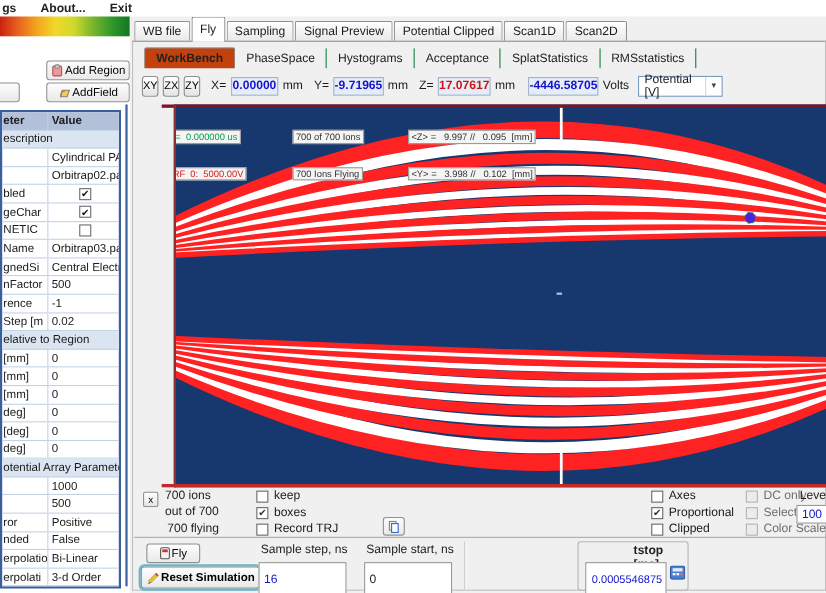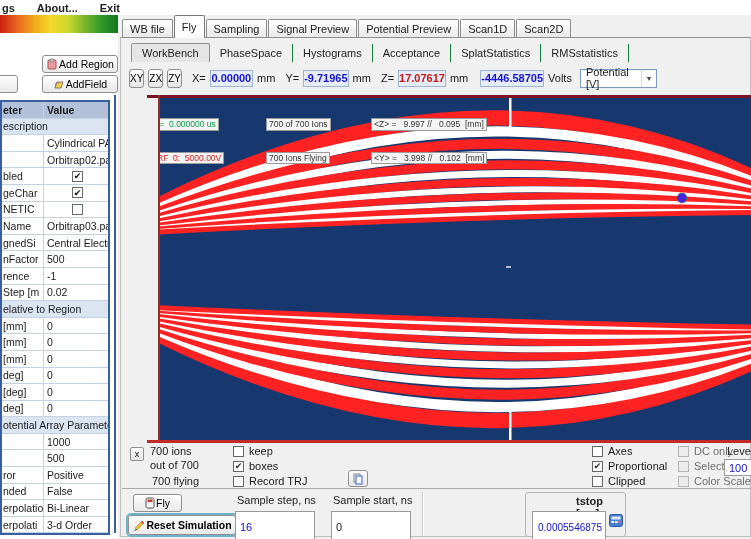--- a/index.html
+++ b/index.html
@@ -27,21 +27,21 @@
   .cb.on::before { content:"✔"; font-size:9px; }
   
   #right-bg { left:118px; top:15px; width:633px; height:524px; background:#f0f0f0; }
   #tabs1 { left:122px; top:15px; height:23px; display:flex; align-items:flex-end; }
   .tab1 { border:1px solid #8f8f8f; border-bottom:none; background:linear-gradient(#ffffff,#e8e8e8); padding:3px 7px 3px 7px;
     margin-right:1px; border-radius:2px 2px 0 0; font-size:11px; cursor:pointer; height:19px; }
   .tab1.active { background:#fff; height:23px; padding-top:5px; position:relative; z-index:3; border-color:#7a7a7a; }
   #fly-page { left:120px; top:37px; width:631px; height:500px; background:#f0f0f0; border:1px solid #bfbfbf; border-top:1px solid #8f8f8f; }
   #tabs2 { left:131px; top:42px; height:20px; display:flex; align-items:flex-end; }
   .tab2 { padding:3px 10px; border-right:1px solid #15803d; font-size:11px; cursor:pointer; color:#222; }
-  .tab2.active { border:1px solid #8f8f8f; border-bottom:none; background:#e5e5e5; border-radius:2px 2px 0 0; }
+  .tab2.active { border:1px solid #8f8f8f; border-bottom:none; background:#c2410c; border-radius:2px 2px 0 0;font-weight:bold; }
   
   #coord-toolbar { left:129px; top:66px; width:528px; height:24px; display:flex; align-items:center; gap:4px; }
   .sq-btn { width:19px; height:19px; border:1px solid #8f8f8f; border-radius:3px; background:linear-gradient(#fff,#e4e4e4);
     display:flex; align-items:center; justify-content:center; font-size:10px; cursor:pointer; }
   .coord-lab { font-size:11px; margin-left:6px; }
   .coord-val { width:64px; height:17px; background:#e6edf8; border:1px solid #9fb4cf; display:flex; align-items:center; justify-content:center;
     font-weight:bold; font-size:11px; }
   .blue-v { color:#1414cc; } .red-v { color:#cc1414; }
   #pot-select { width:112px; height:19px; border:1px solid #7a9ac0; background:#fff; display:flex; align-items:center; justify-content:flex-end;
     padding-left:5px; font-size:11px; cursor:pointer; margin-left:4px; }
@@ -218,21 +218,21 @@
 </div>
 <div id="panel-sep" class="abs"></div>
 
 <div id="right-bg" class="abs"></div>
 
 <div id="tabs1" class="abs">
     <div class="tab1">WB file</div>
     <div class="tab1 active">Fly</div>
     <div class="tab1">Sampling</div>
     <div class="tab1">Signal Preview</div>
-    <div class="tab1">Potential Preview</div>
+    <div class="tab1">Potential Clipped</div>
     <div class="tab1">Scan1D</div>
     <div class="tab1">Scan2D</div>
   </div>
 <div id="fly-page" class="abs"></div>
 <div id="tabs2" class="abs">
     <div class="tab2 active">WorkBench</div>
     <div class="tab2">PhaseSpace</div>
     <div class="tab2">Hystograms</div>
     <div class="tab2">Acceptance</div>
     <div class="tab2">SplatStatistics</div>

